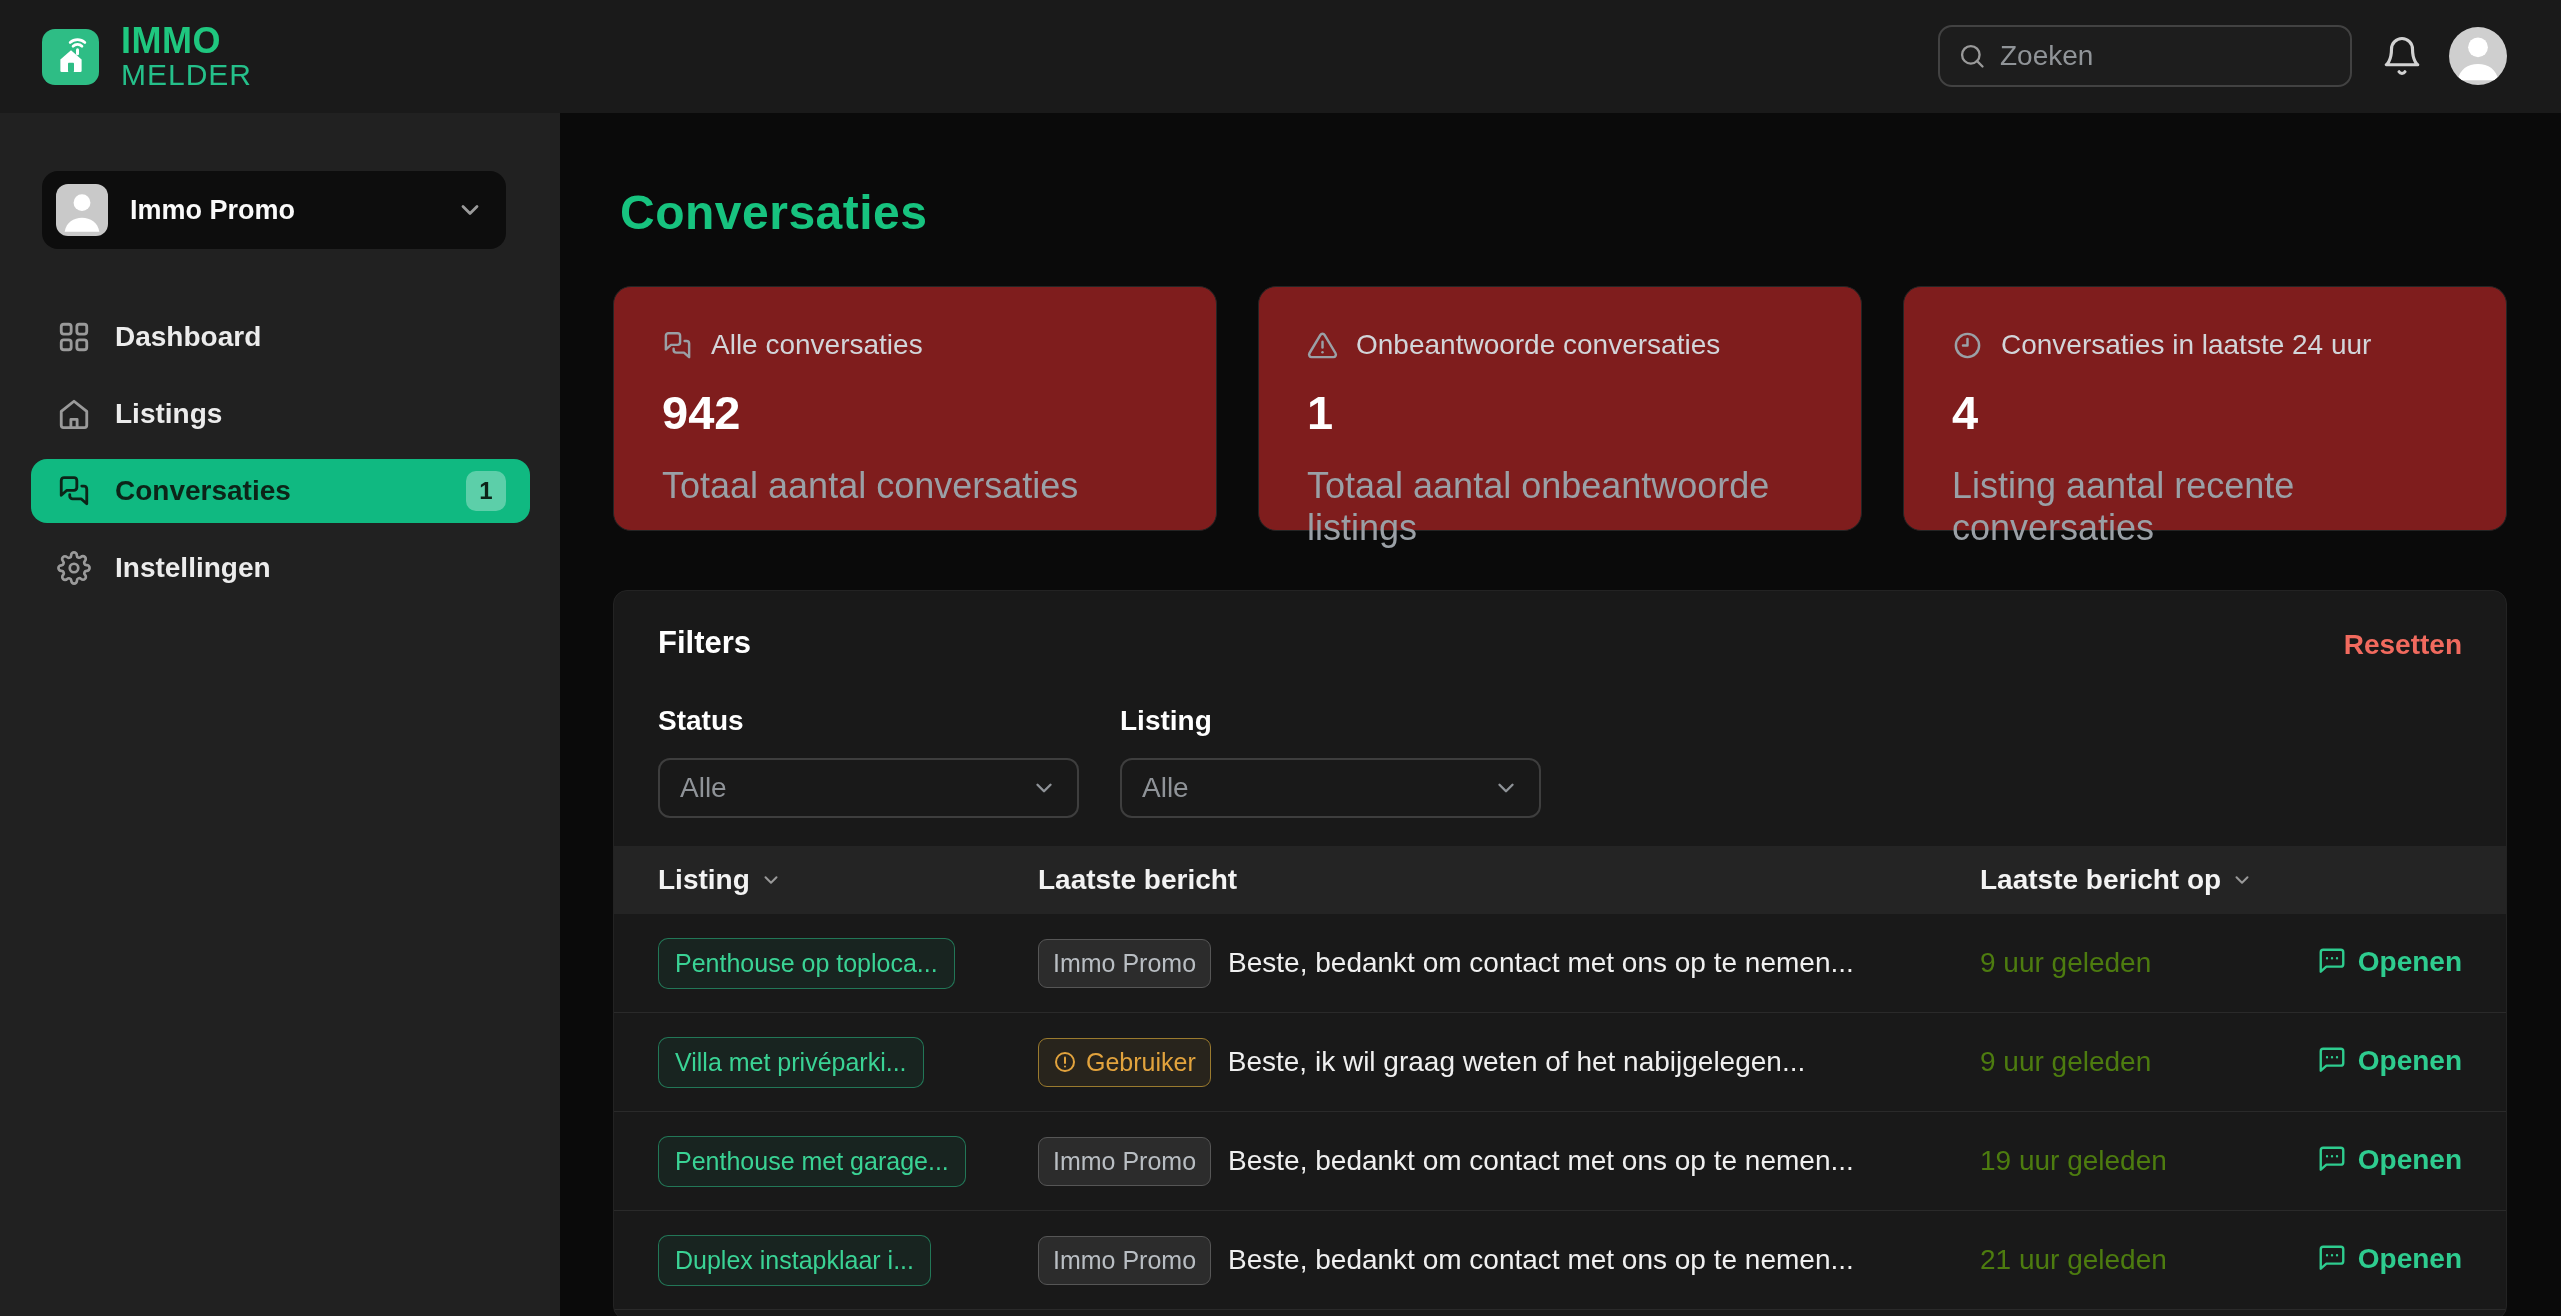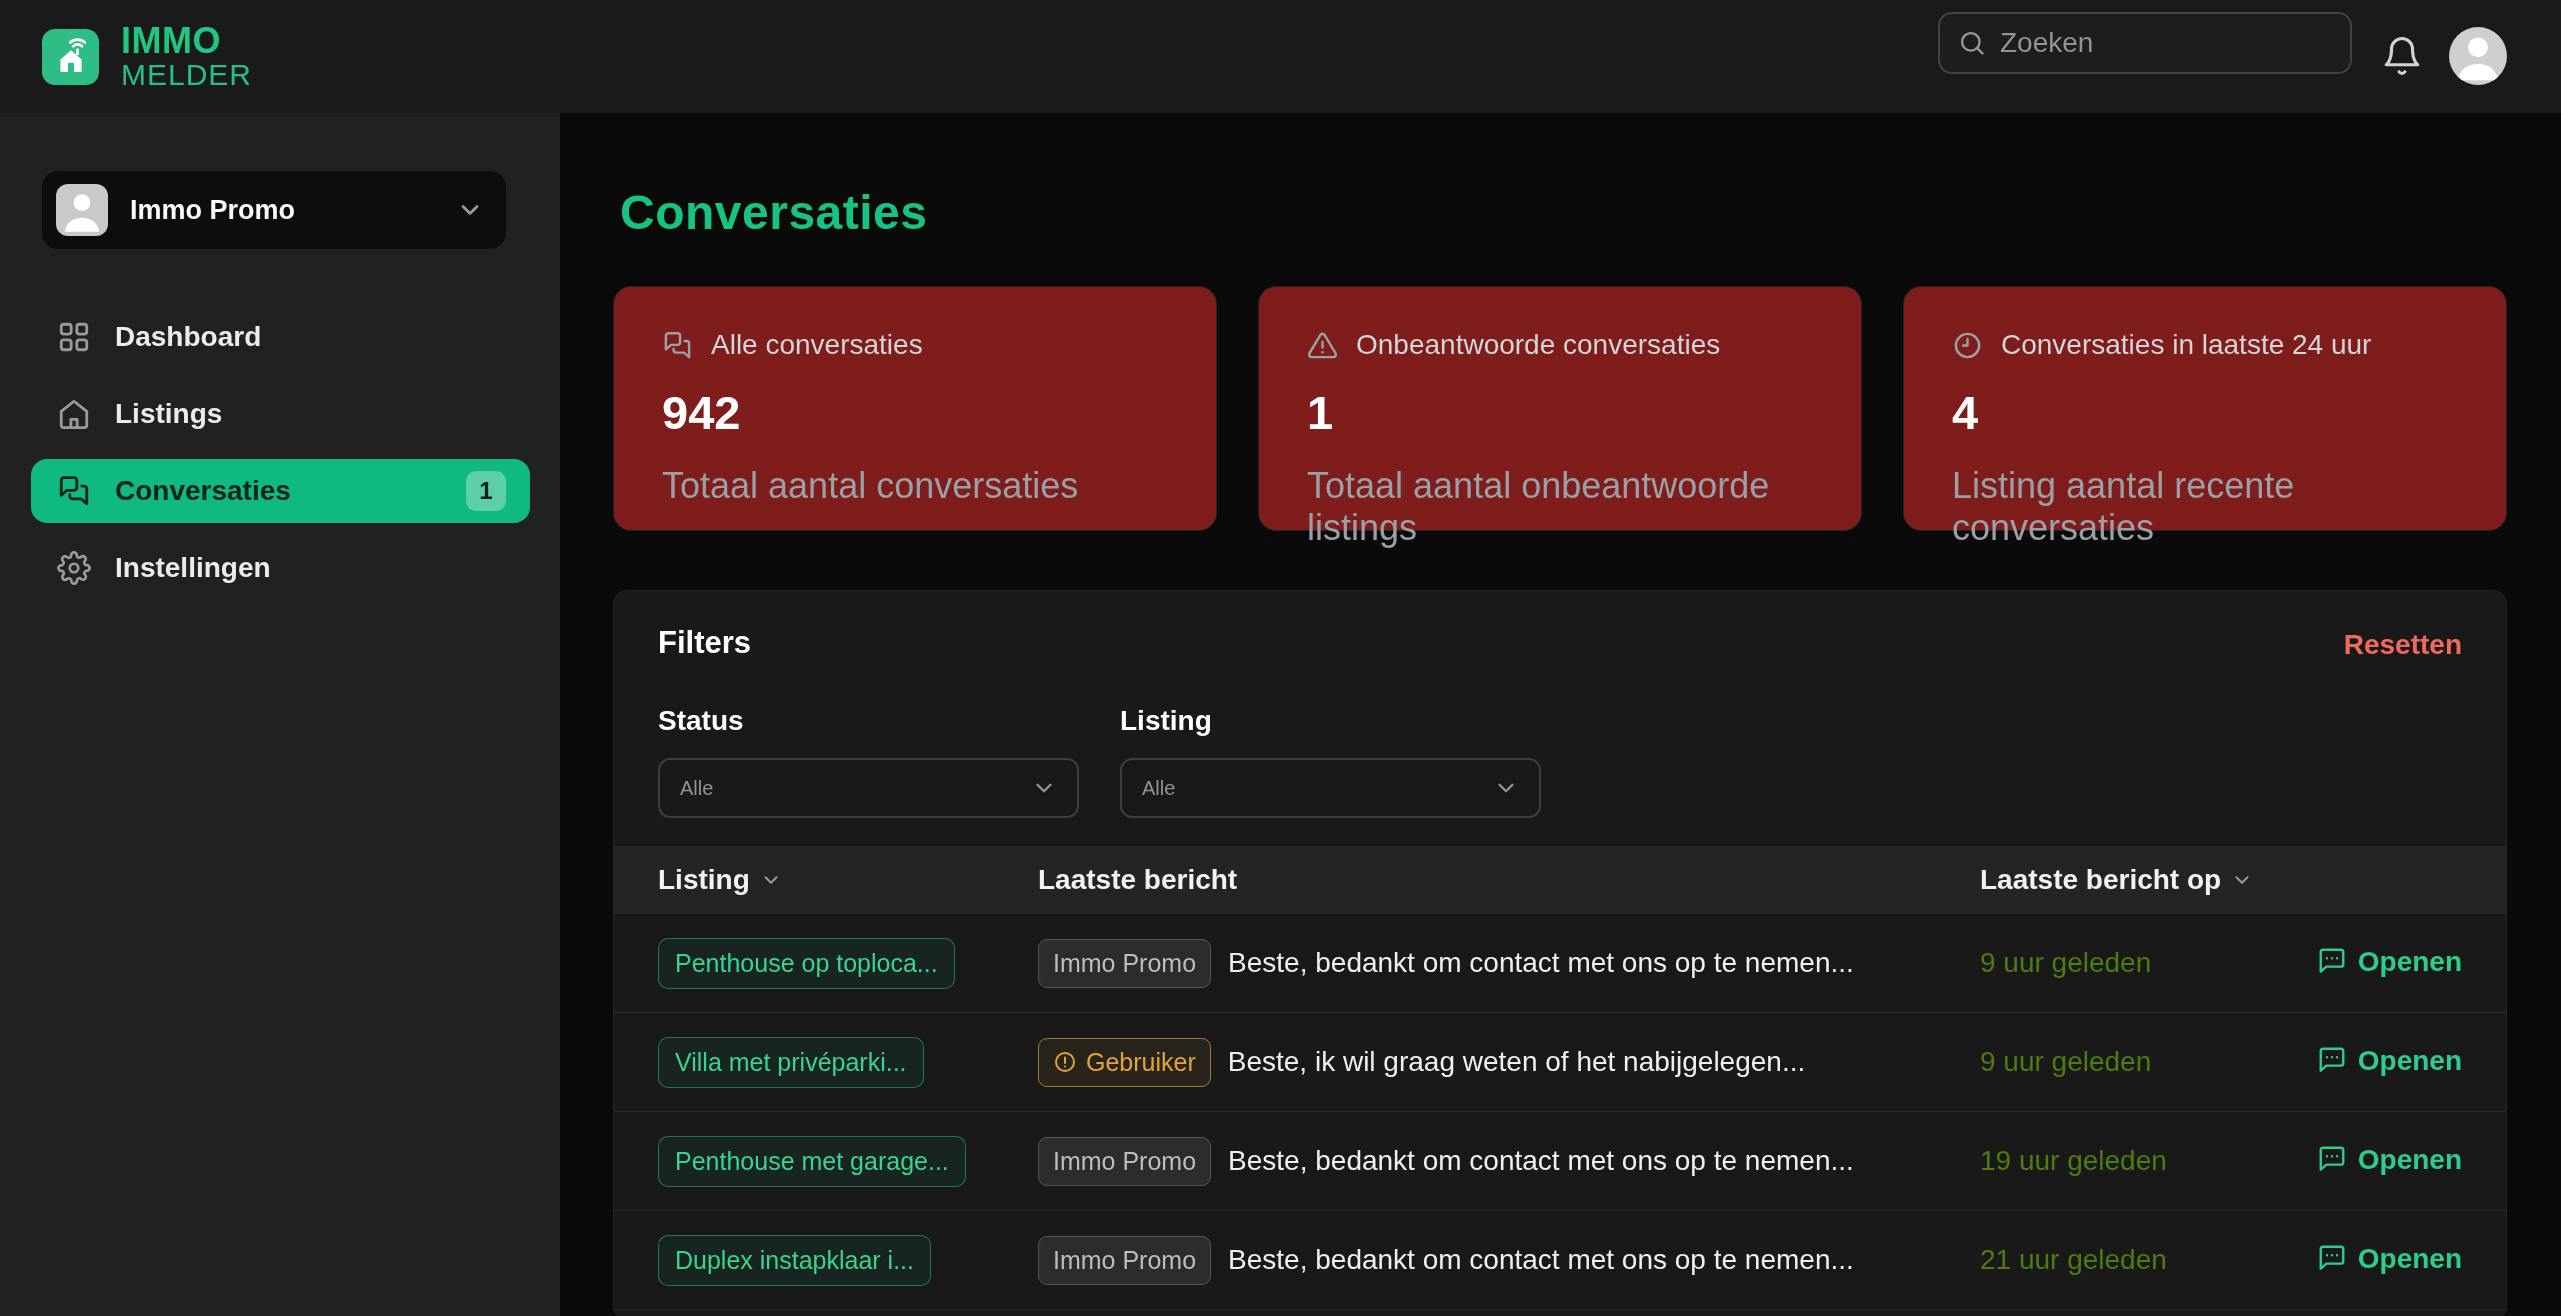--- a/index.html
+++ b/index.html
@@ -6,21 +6,21 @@
   html,body { width:2561px; height:1316px; overflow:hidden; }
   body { background:#0a0a0a; font-family:"Liberation Sans", sans-serif; color:#f2f2f2; position:relative; }
 
   
   .topbar { position:absolute; top:0; left:0; width:2561px; height:113px; background:#1a1a1a; z-index:5; display:flex; align-items:center; }
   .logo-wrap { display:flex; align-items:center; gap:22px; margin-left:42px; }
   .logo-square { width:57px; height:56px; border-radius:13px; background:#2ebd85; display:flex; align-items:center; justify-content:center; }
   .brand { display:flex; flex-direction:column; line-height:1.02; }
   .brand-top { font-size:36px; font-weight:800; color:#1fc77f; letter-spacing:.5px; }
   .brand-bottom { font-size:30px; font-weight:500; color:#25c08a; letter-spacing:1px; }
-  .search-box { position:absolute; left:1938px; top:12px; width:414px; height:62px; border:2px solid #424242; border-radius:14px; background:#1d1d1d; display:flex; align-items:center; padding:0 18px; gap:14px; }
+  .search-box { position:absolute; left:1938px; top:25px; width:414px; height:62px; border:2px solid #424242; border-radius:14px; background:#1d1d1d; display:flex; align-items:center; padding:0 18px; gap:14px; }
   .search-box svg { width:28px; height:28px; color:#9a9a9a; flex:none; }
   .search-box input { background:transparent; border:none; outline:none; width:100%; font-size:28px; color:#dddddd; font-family:"Liberation Sans", sans-serif; }
   .search-box input::placeholder { color:#909498; }
   .bell { position:absolute; left:2381px; top:34px; width:42px; height:44px; color:#d2d2d2; cursor:pointer; }
   .bell svg { width:42px; height:44px; }
   .avatar-circle { position:absolute; left:2449px; top:27px; width:58px; height:58px; border-radius:50%; background:#cfcfcf; overflow:hidden; }
   .avatar-circle svg, .profile-avatar svg { width:100%; height:100%; display:block; }
 
   
   .sidebar { position:absolute; top:113px; left:0; width:560px; height:1203px; background:#212121; }
@@ -48,21 +48,21 @@
   .stat-desc { margin-top:25px; font-size:36px; color:#9aa0a6; }
 
   
   .panel { position:absolute; left:53px; top:477px; width:1894px; height:730px; background:#191919; border:1px solid #232323; border-radius:14px; overflow:hidden; }
   .filters { position:relative; height:255px; padding:34px 44px 0 44px; }
   .filters-title { font-size:31px; font-weight:700; color:#ffffff; }
   .reset-link { position:absolute; right:44px; top:38px; font-size:28px; font-weight:700; color:#f16a5e; cursor:pointer; }
   .filter-fields { display:flex; gap:41px; margin-top:44px; }
   .filter-field { width:421px; }
   .filter-label { font-size:28px; font-weight:700; color:#ffffff; }
-  .select { margin-top:21px; height:60px; border:2px solid #3e3e3e; border-radius:12px; display:flex; align-items:center; padding:0 20px; color:#8f9398; font-size:20px; cursor:pointer; }
+  .select { margin-top:21px; height:60px; border:2px solid #3e3e3e; border-radius:12px; display:flex; align-items:center; padding:0 20px; color:#8f9398; font-size:28px; cursor:pointer; }
   .select .chev { margin-left:auto; width:26px; height:26px; color:#8f9398; }
 
   .tgrid { display:grid; grid-template-columns:380px 1fr 300px 200px; align-items:center; padding:0 44px; }
   .thead { height:68px; background:#242424; font-size:28px; font-weight:700; color:#f3f3f3; }
   .th { display:flex; align-items:center; gap:10px; }
   .th .chev { width:22px; height:22px; color:#9a9a9a; }
   .col3 { padding-left:18px; }
   .trow { height:99px; border-bottom:1px solid #2a2a2a; }
   .listing-pill { display:inline-flex; align-items:center; padding:10px 16px; border:1.5px solid rgba(46,204,143,.5); background:rgba(16,185,129,.07); color:#3ad395; border-radius:10px; font-size:25px; cursor:pointer; white-space:nowrap; }
   .msg-cell { display:flex; align-items:center; gap:17px; overflow:hidden; }

